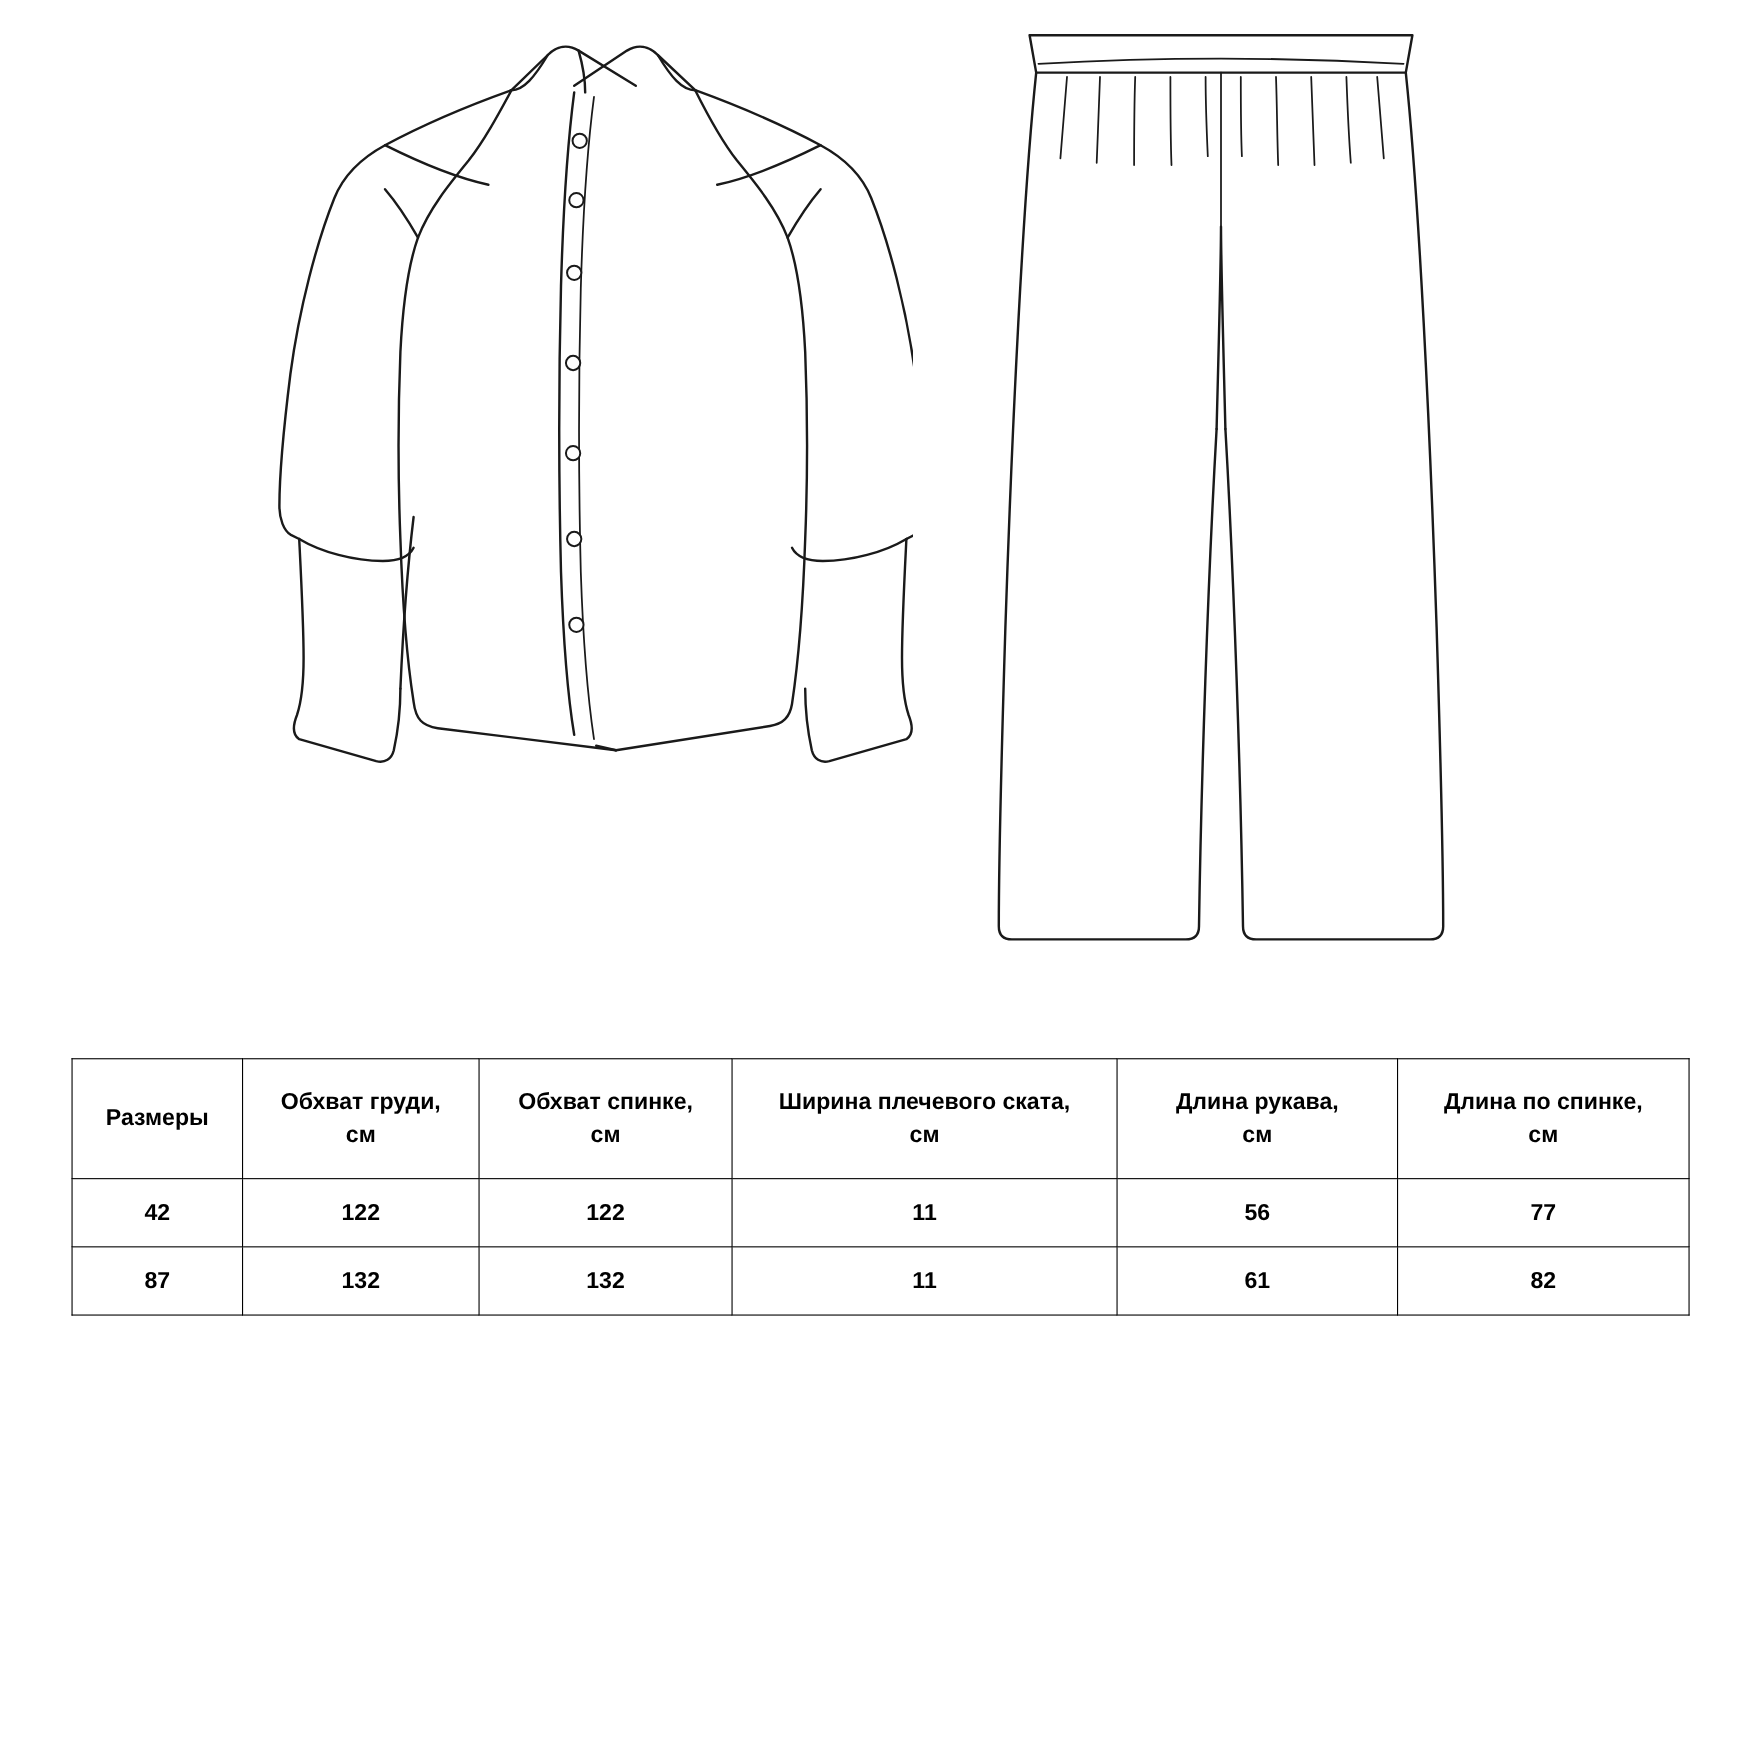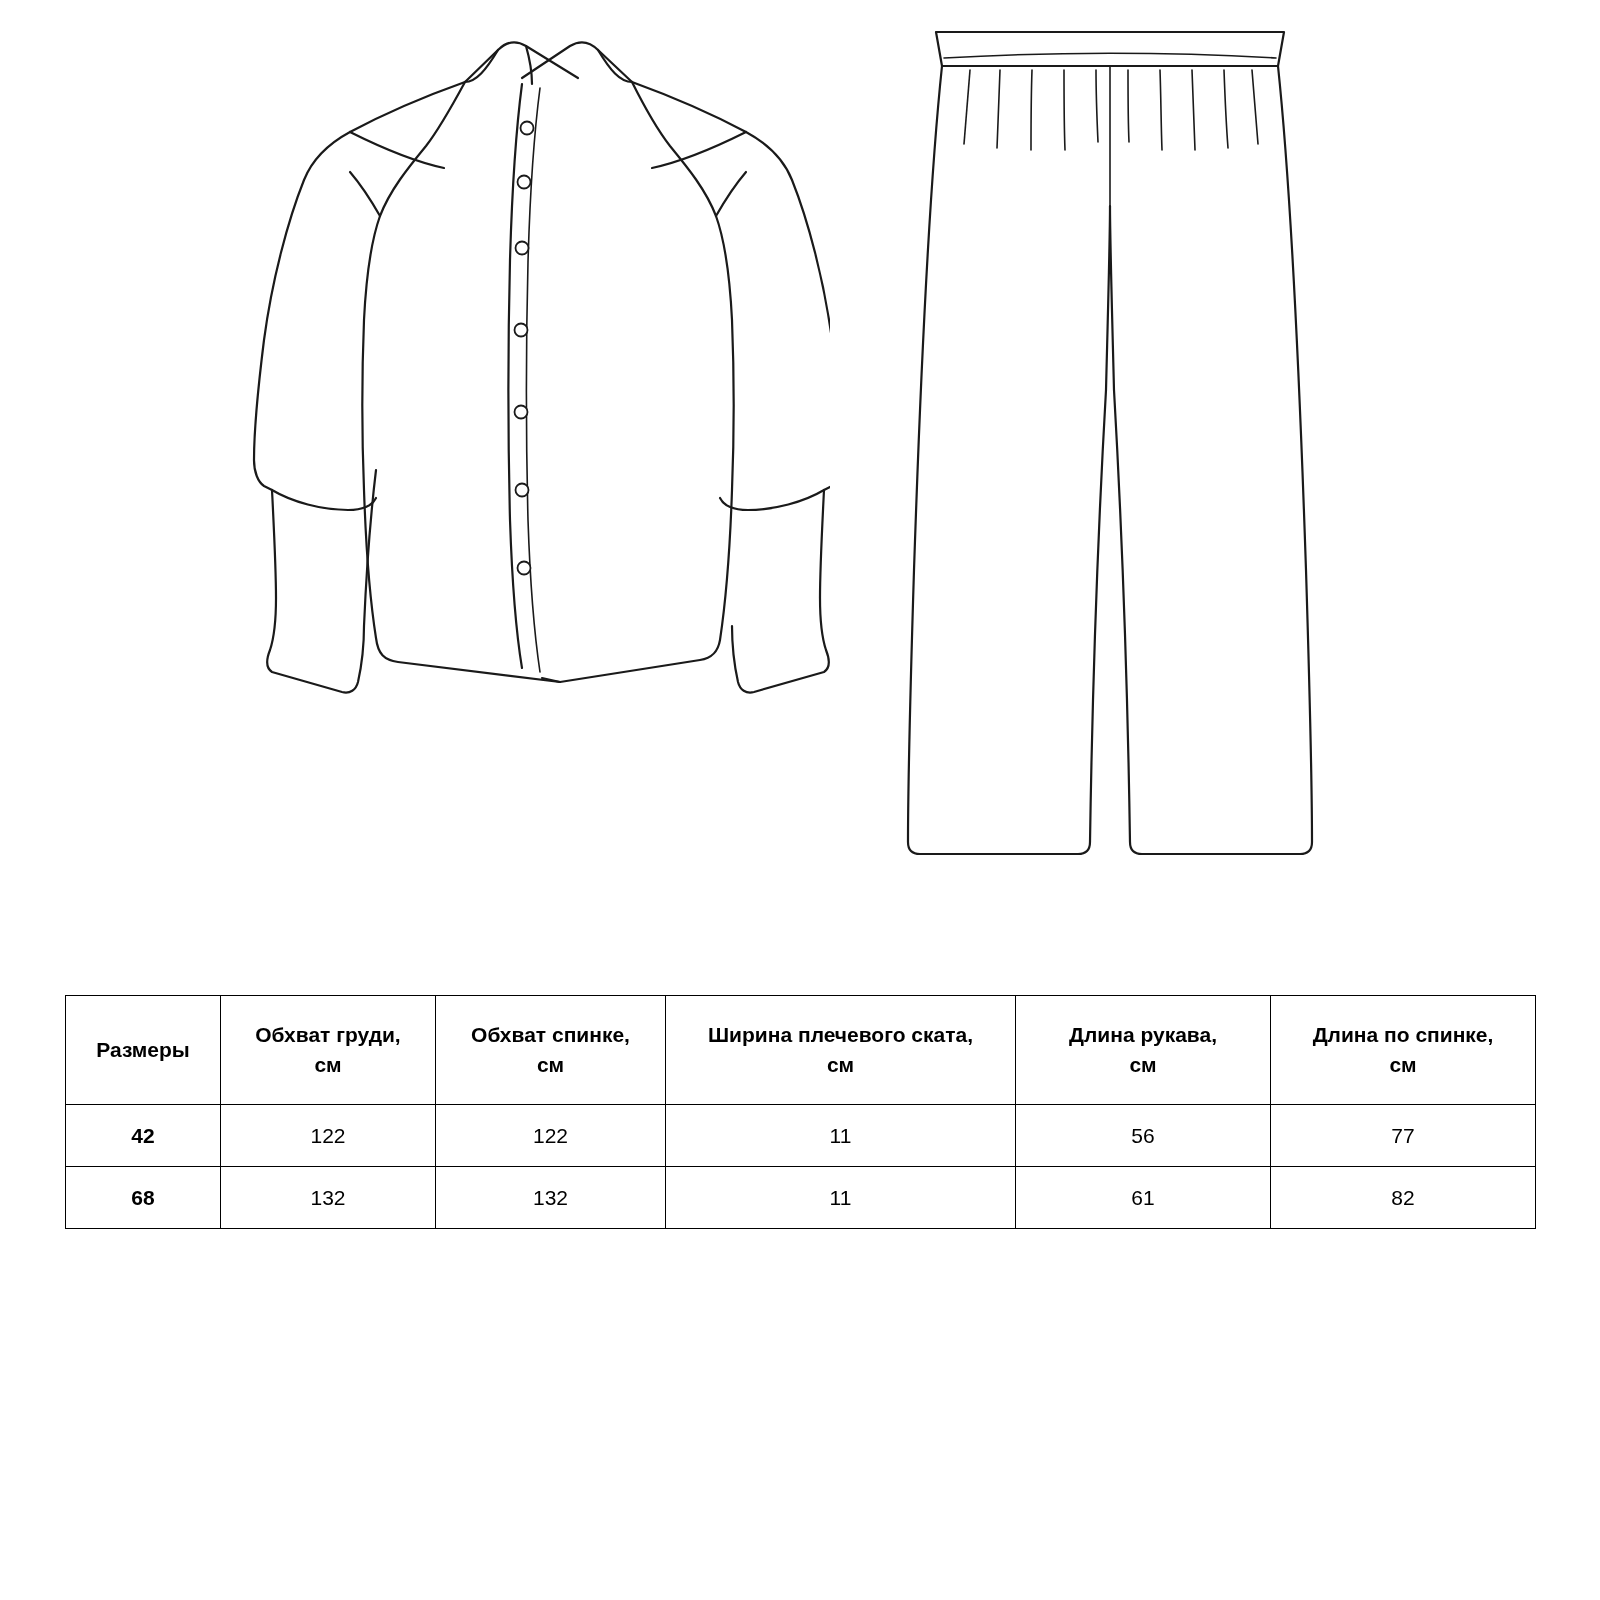--- a/index.html
+++ b/index.html
@@ -51,21 +51,20 @@
   svg .btn {
     fill: #ffffff;
     stroke: #1a1a1a;
     stroke-width: 1.8;
   }
   .table-area {
     position: absolute;
     left: 65px;
     top: 962px;
     width: 1470px;
-    margin-top: 33px;
   }
   table.size-table {
     border-collapse: collapse;
     width: 1470px;
     table-layout: fixed;
   }
   table.size-table th,
   table.size-table td {
     border: 1.5px solid #000000;
     text-align: center;
@@ -75,21 +74,21 @@
     padding: 0;
   }
   table.size-table thead th {
     font-weight: bold;
     height: 96px;
     line-height: 1.45;
     padding: 6px 8px;
   }
   table.size-table tbody td {
     height: 61px;
-    font-weight: normal;
+    font-weight: bold;
   }
   table.size-table tbody td.size-cell {
     font-weight: bold;
   }
   col.c0 { width: 155px; }
   col.c1 { width: 215px; }
   col.c2 { width: 230px; }
   col.c3 { width: 350px; }
   col.c4 { width: 255px; }
   col.c5 { width: 265px; }
@@ -230,21 +229,21 @@
     <tbody>
       <tr>
         <td class="size-cell">42</td>
         <td>122</td>
         <td>122</td>
         <td>11</td>
         <td>56</td>
         <td>77</td>
       </tr>
       <tr>
-        <td class="size-cell">68</td>
+        <td class="size-cell">87</td>
         <td>132</td>
         <td>132</td>
         <td>11</td>
         <td>61</td>
         <td>82</td>
       </tr>
     </tbody>
   </table>
 </div>
 

